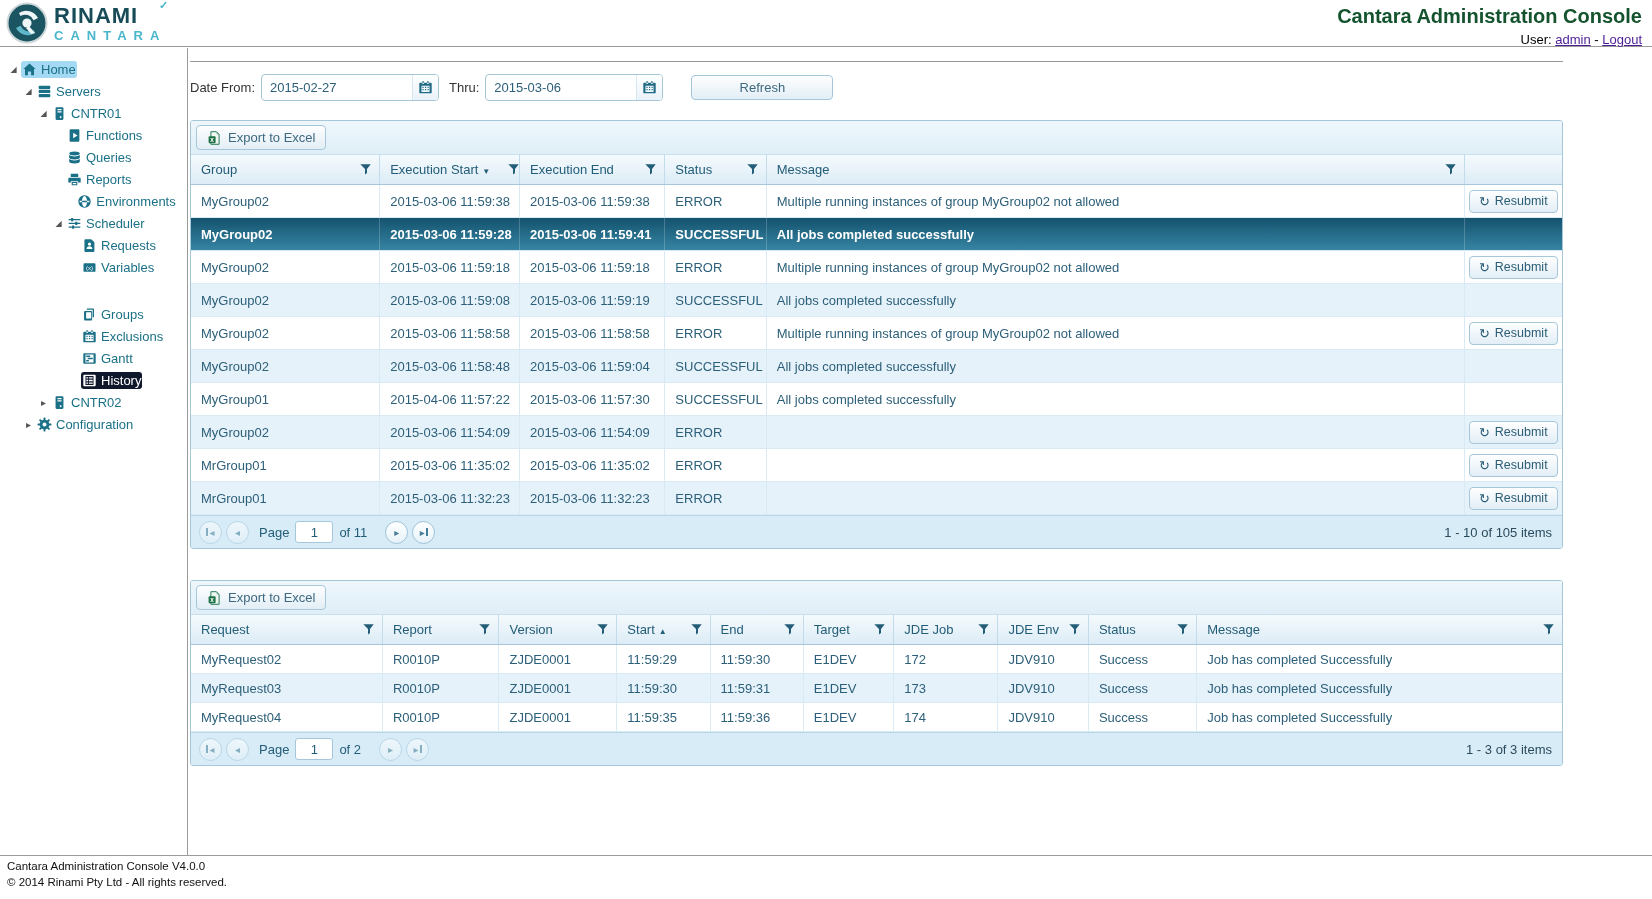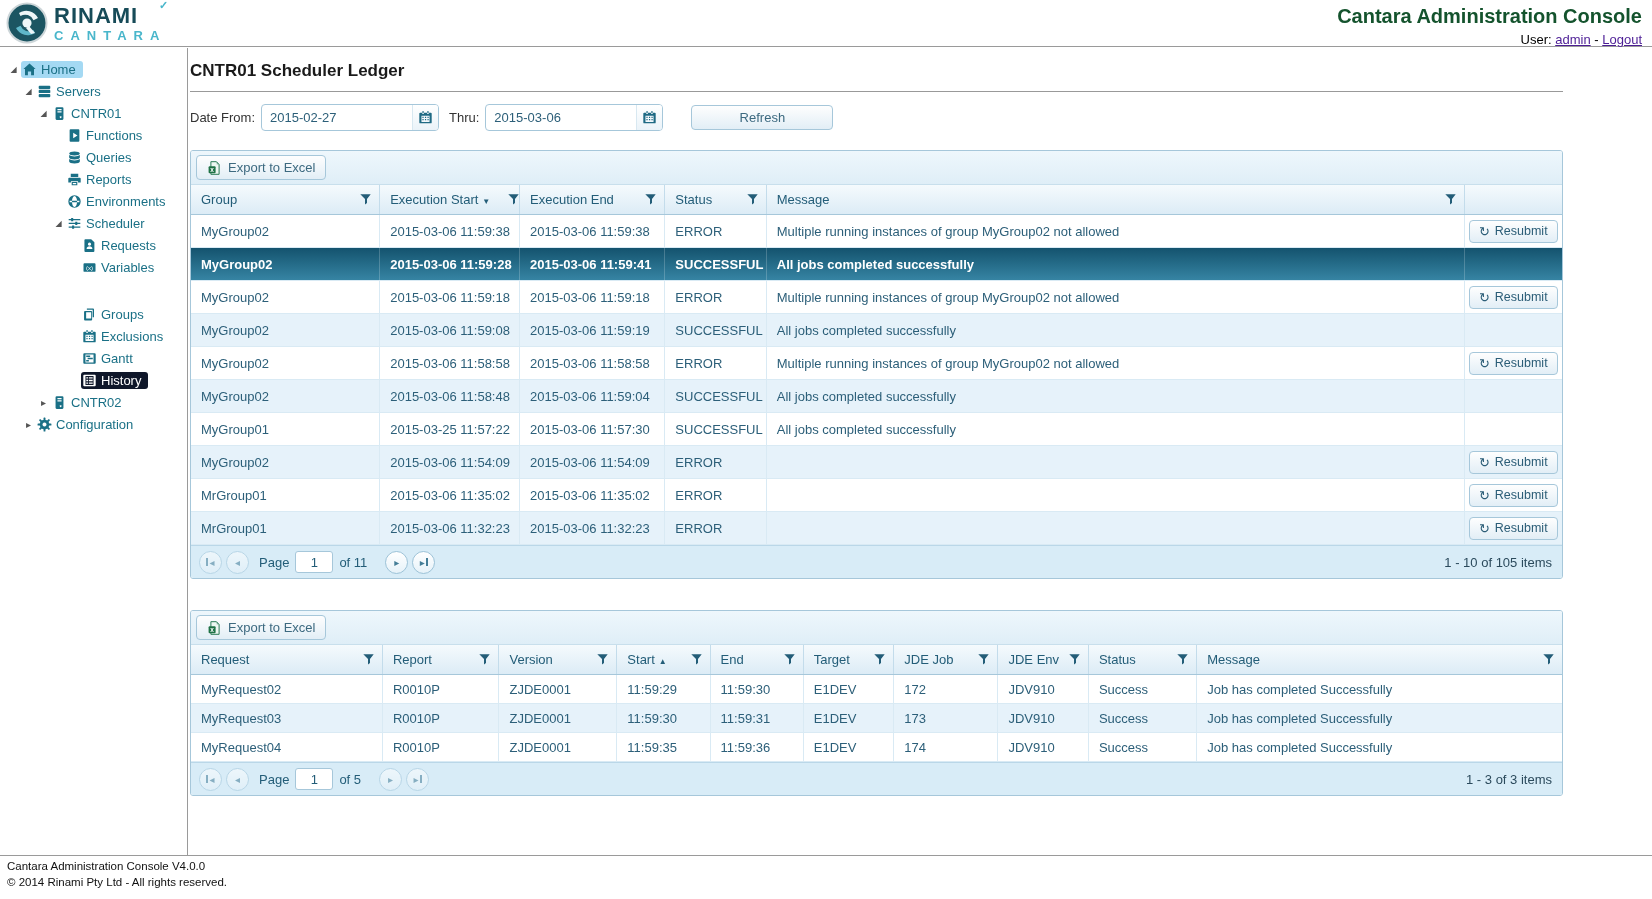--- a/index.html
+++ b/index.html
@@ -22,21 +22,21 @@
   .logo-cantara { font-size:13px; font-weight:bold; color:#49b6cb; letter-spacing:7px; margin-top:2px; }
   .hdr-right { position:absolute; right:10px; top:5px; text-align:right; }
   .hdr-title { font-size:20px; font-weight:bold; color:#14532d; }
   .hdr-user { font-size:13px; color:#000; margin-top:4px; }
   .hdr-user a, .hdr-link { color:#4c1d95; text-decoration:underline; cursor:pointer; }
   
   .sidebar { position:absolute; top:48px; left:0; width:188px; bottom:44px; background:#fff; border-right:1px solid #9a9a9a; padding-top:10px; overflow:hidden; }
   .tnode { display:flex; align-items:center; height:22px; color:#1a7086; cursor:default; white-space:nowrap; }
   .texp { width:15px; flex:0 0 15px; text-align:center; color:#555; font-size:8px; }
   .texp.col { font-size:10px; }
-  .tinner { display:flex; align-items:center; padding:1px 7px 1px 1px; border-radius:3px; }
+  .tinner { display:flex; align-items:center; padding:1px 1px 1px 1px; border-radius:3px; }
   .tinner.sel-light { background:#a4d9f3; }
   .tinner.sel-dark { background:#0f172a; color:#fff; }
   .ticon { margin-right:4px; flex:0 0 auto; }
   .tlabel { font-size:13px; }
   
   .main { position:absolute; left:188px; top:48px; right:0; bottom:44px; padding:13px 0 0 2px; }
   .content { width:1373px; }
   .page-title { font-size:17px; font-weight:bold; color:#1a1a1a; margin-bottom:10px; }
   .title-rule { border:none; border-top:1px solid #999; margin-bottom:12px; }
   .filters { display:flex; align-items:center; margin-bottom:19px; }
@@ -163,21 +163,21 @@
       </div>
       <div class="tnode" style="padding-left: 51px;">
         <span class="texp"></span>
         <span class="tinner">
           <svg class="ticon" width="15" height="15" viewBox="0 0 16 16" fill="currentColor">
             <path fill-rule="evenodd" d="M4 1.8h8v3.4H4zM2.4 6h11.2a1 1 0 0 1 1 1v4.2h-2.8V9.9H4.2v1.3H1.4V7a1 1 0 0 1 1-1zM5 10.6h6v3.6H5zm1.2 1.2h3.6v1.2H6.2z"></path>
           </svg>
           <span class="tlabel">Reports</span>
         </span>
       </div>
-      <div class="tnode" style="padding-left: 51px;">
+      <div class="tnode" style="padding-left: 51px; justify-content: center;">
         <span class="texp"></span>
         <span class="tinner">
           <svg class="ticon" width="15" height="15" viewBox="0 0 16 16" fill="currentColor">
             <path fill-rule="evenodd" d="M8 1.4a6.6 6.6 0 1 0 0 13.2A6.6 6.6 0 0 0 8 1.4zM2.8 7.3h10.4v1.4H2.8zM8 2.2a2.7 5.8 0 1 0 .01 0z"></path>
           </svg>
           <span class="tlabel">Environments</span>
         </span>
       </div>
       <div class="tnode" style="padding-left: 51px;">
         <span class="texp">◢</span>
@@ -270,21 +270,20 @@
             </g>
           </svg>
           <span class="tlabel">Configuration</span>
         </span>
       </div>
     </div>
 </div>
 
 <div class="main">
   <div class="content">
-    <div class="page-title">CNTR01 Scheduler Ledger</div>
     <hr class="title-rule">
 
     <div class="filters">
       <span class="flabel">Date From:</span>
       <span class="dinput">
         <input value="2015-02-27" style="">
         <button class="dbtn">
             <svg width="15" height="15" viewBox="0 0 16 16" fill="currentColor">
               <path fill-rule="evenodd" d="M2.4 2.8h11.2a1 1 0 0 1 1 1v9.4a1 1 0 0 1-1 1H2.4a1 1 0 0 1-1-1V3.8a1 1 0 0 1 1-1zM3.7 6.2h8.6v6.6H3.7zM4.6 1.2h1.6v3H4.6zm5.2 0h1.6v3H9.8zM4.7 7.3h1.3v1.2H4.7zm2.7 0h1.3v1.2H7.4zm2.7 0h1.3v1.2h-1.3zM4.7 9.6h1.3v1.2H4.7zm2.7 0h1.3v1.2H7.4zm2.7 0h1.3v1.2h-1.3z"></path>
             </svg>
@@ -417,21 +416,21 @@
           <div class="gr alt">
             <div class="gc g1c0">MyGroup02</div>
             <div class="gc g1c1">2015-03-06 11:58:48</div>
             <div class="gc g1c2">2015-03-06 11:59:04</div>
             <div class="gc g1c3">SUCCESSFUL</div>
             <div class="gc g1c4">All jobs completed successfully</div>
             <div class="gc gact g1act"></div>
           </div>
           <div class="gr">
             <div class="gc g1c0">MyGroup01</div>
-            <div class="gc g1c1">2015-03-25 11:57:22</div>
+            <div class="gc g1c1">2015-04-06 11:57:22</div>
             <div class="gc g1c2">2015-03-06 11:57:30</div>
             <div class="gc g1c3">SUCCESSFUL</div>
             <div class="gc g1c4">All jobs completed successfully</div>
             <div class="gc gact g1act"></div>
           </div>
           <div class="gr alt">
             <div class="gc g1c0">MyGroup02</div>
             <div class="gc g1c1">2015-03-06 11:54:09</div>
             <div class="gc g1c2">2015-03-06 11:54:09</div>
             <div class="gc g1c3">ERROR</div>
@@ -631,21 +630,21 @@
       <div class="pager">
         <button class="pbtn dis">
             <span class="pbar"></span>
             <span>◂</span>
           </button>
         <button class="pbtn dis">
             <span>◂</span>
           </button>
         <span class="plabel">Page</span>
         <input class="pinput" value="1" style="">
-        <span class="plabel">of 5</span>
+        <span class="plabel">of 2</span>
         <span class="pgap"></span>
         <button class="pbtn dis">
             <span>▸</span>
           </button>
         <button class="pbtn dis">
             <span>▸</span>
             <span class="pbar"></span>
           </button>
         <span class="pitems">1 - 3 of 3 items</span>
       </div>

